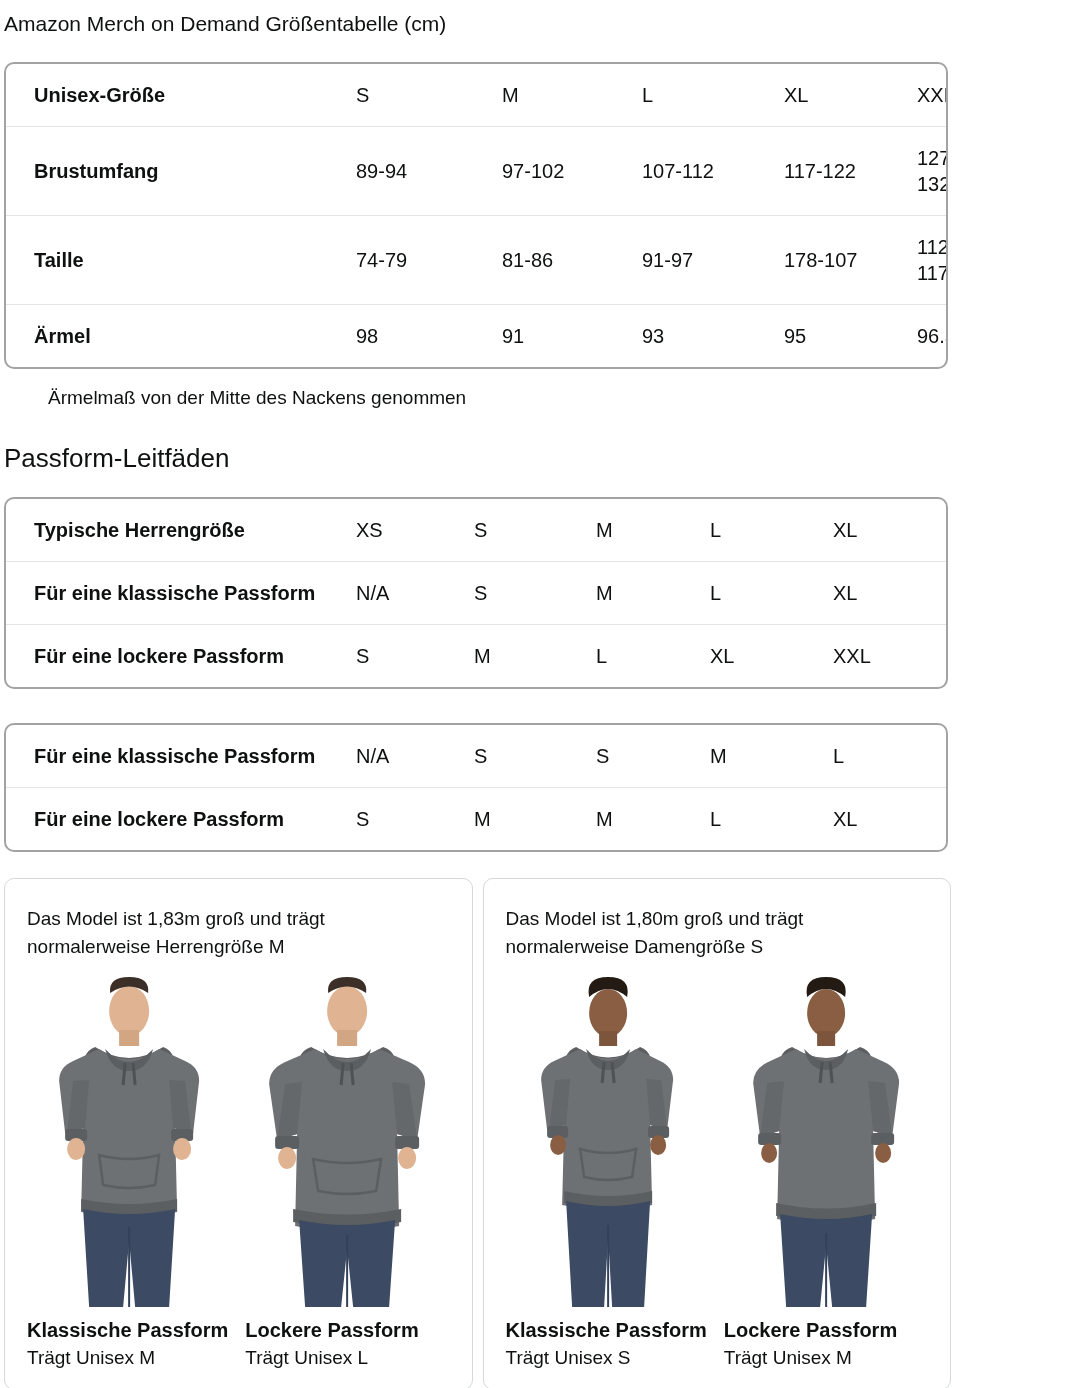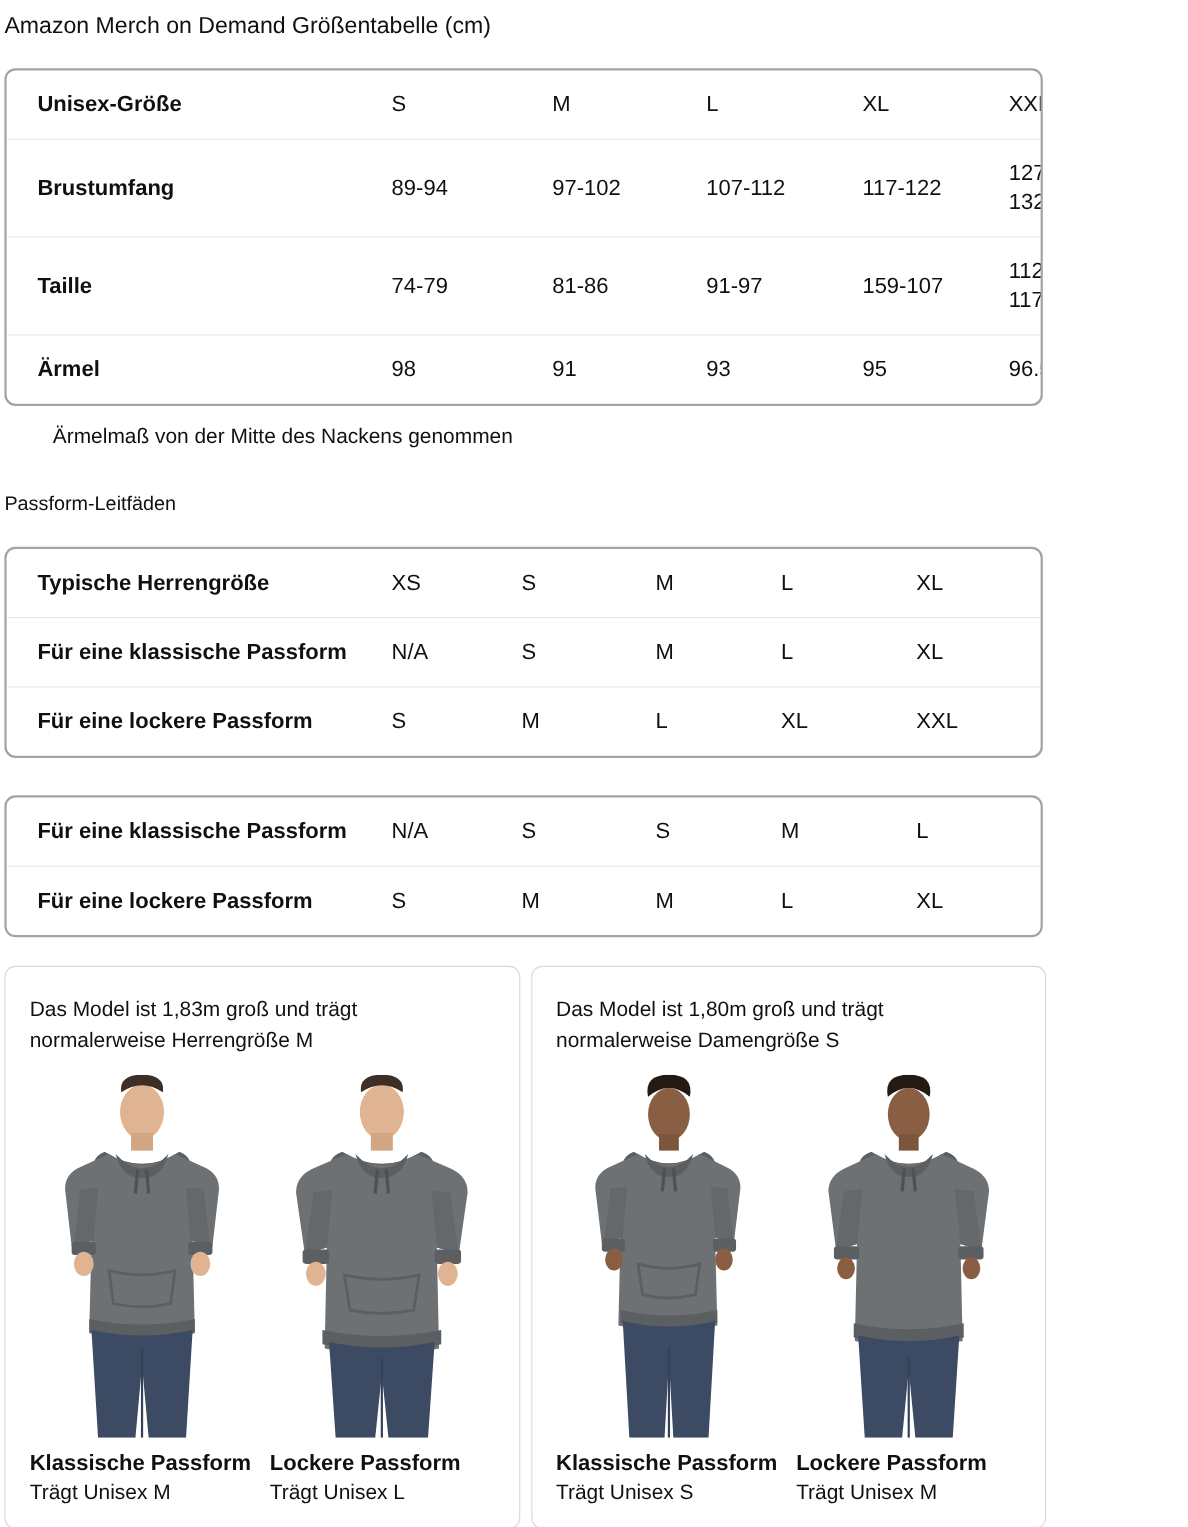--- a/index.html
+++ b/index.html
@@ -53,21 +53,21 @@
     padding-left: 28px;
   }
   .note {
     font-size: 19px;
     line-height: 26px;
     color: #0f1111;
     padding: 16px 0 6px 4px;
     margin-left: 44px;
   }
   .section-title {
-    font-size: 18px;
+    font-size: 26px;
     line-height: 26px;
     color: #0f1111;
     padding: 28px 0 14px 4px;
   }
   .gap {
     height: 22px;
   }
   
   .models-row {
     display: flex;
@@ -152,21 +152,21 @@
           <td>97-102</td>
           <td>107-112</td>
           <td>117-122</td>
           <td>127-132</td>
         </tr>
         <tr>
           <td class="rowhead">Taille</td>
           <td>74-79</td>
           <td>81-86</td>
           <td>91-97</td>
-          <td>159-107</td>
+          <td>178-107</td>
           <td>112-117</td>
         </tr>
         <tr>
           <td class="rowhead">Ärmel</td>
           <td>98</td>
           <td>91</td>
           <td>93</td>
           <td>95</td>
           <td>96.5</td>
         </tr>

